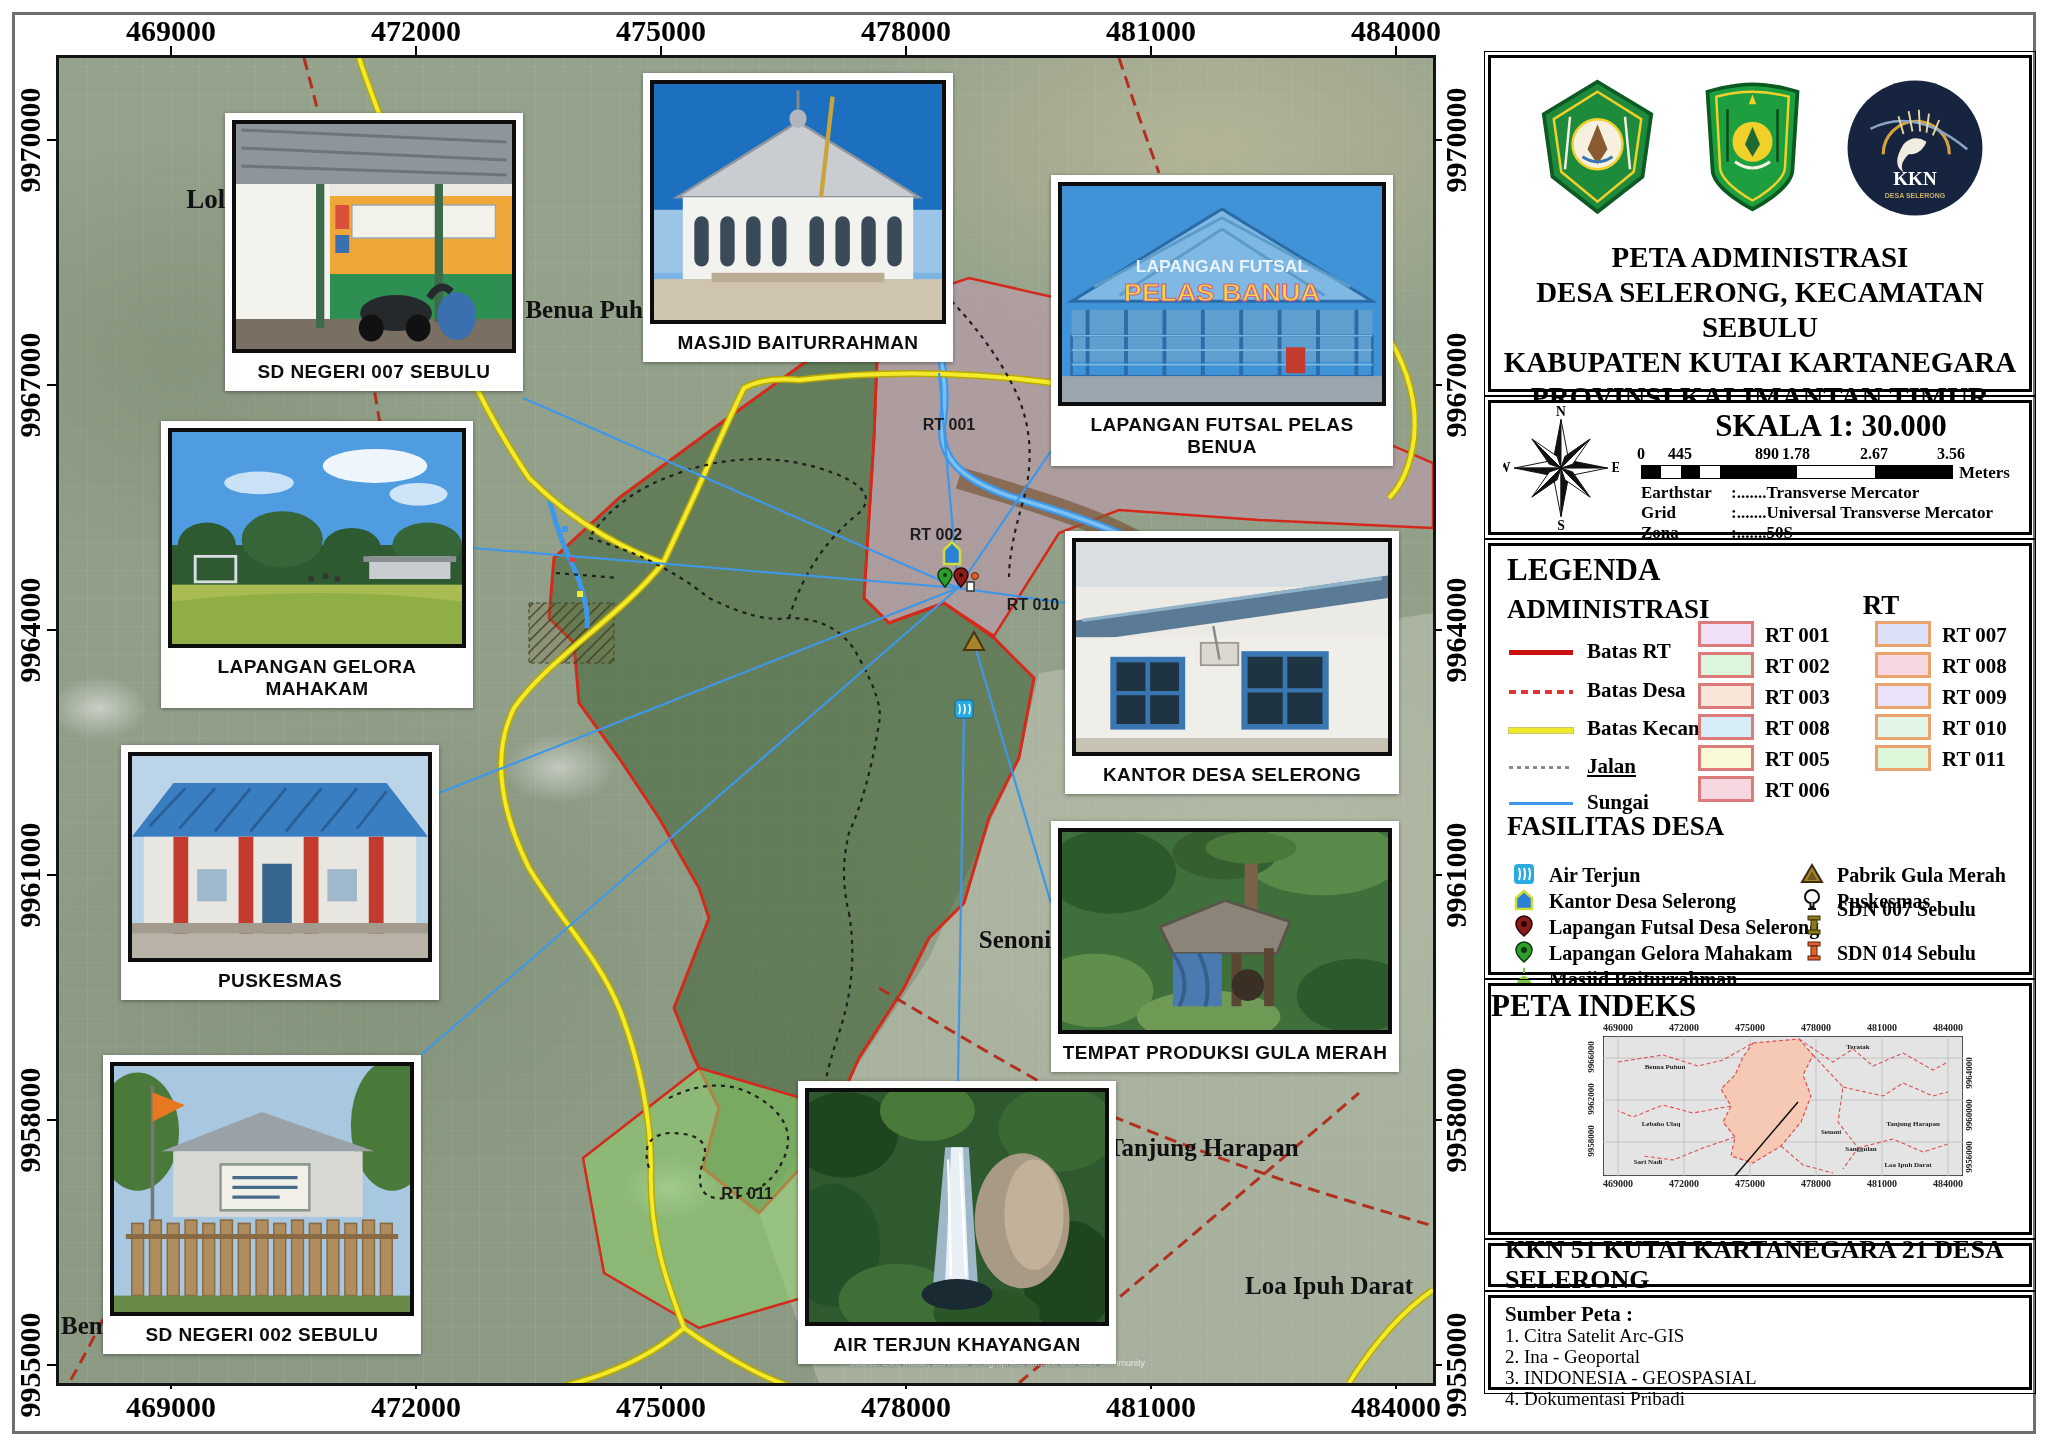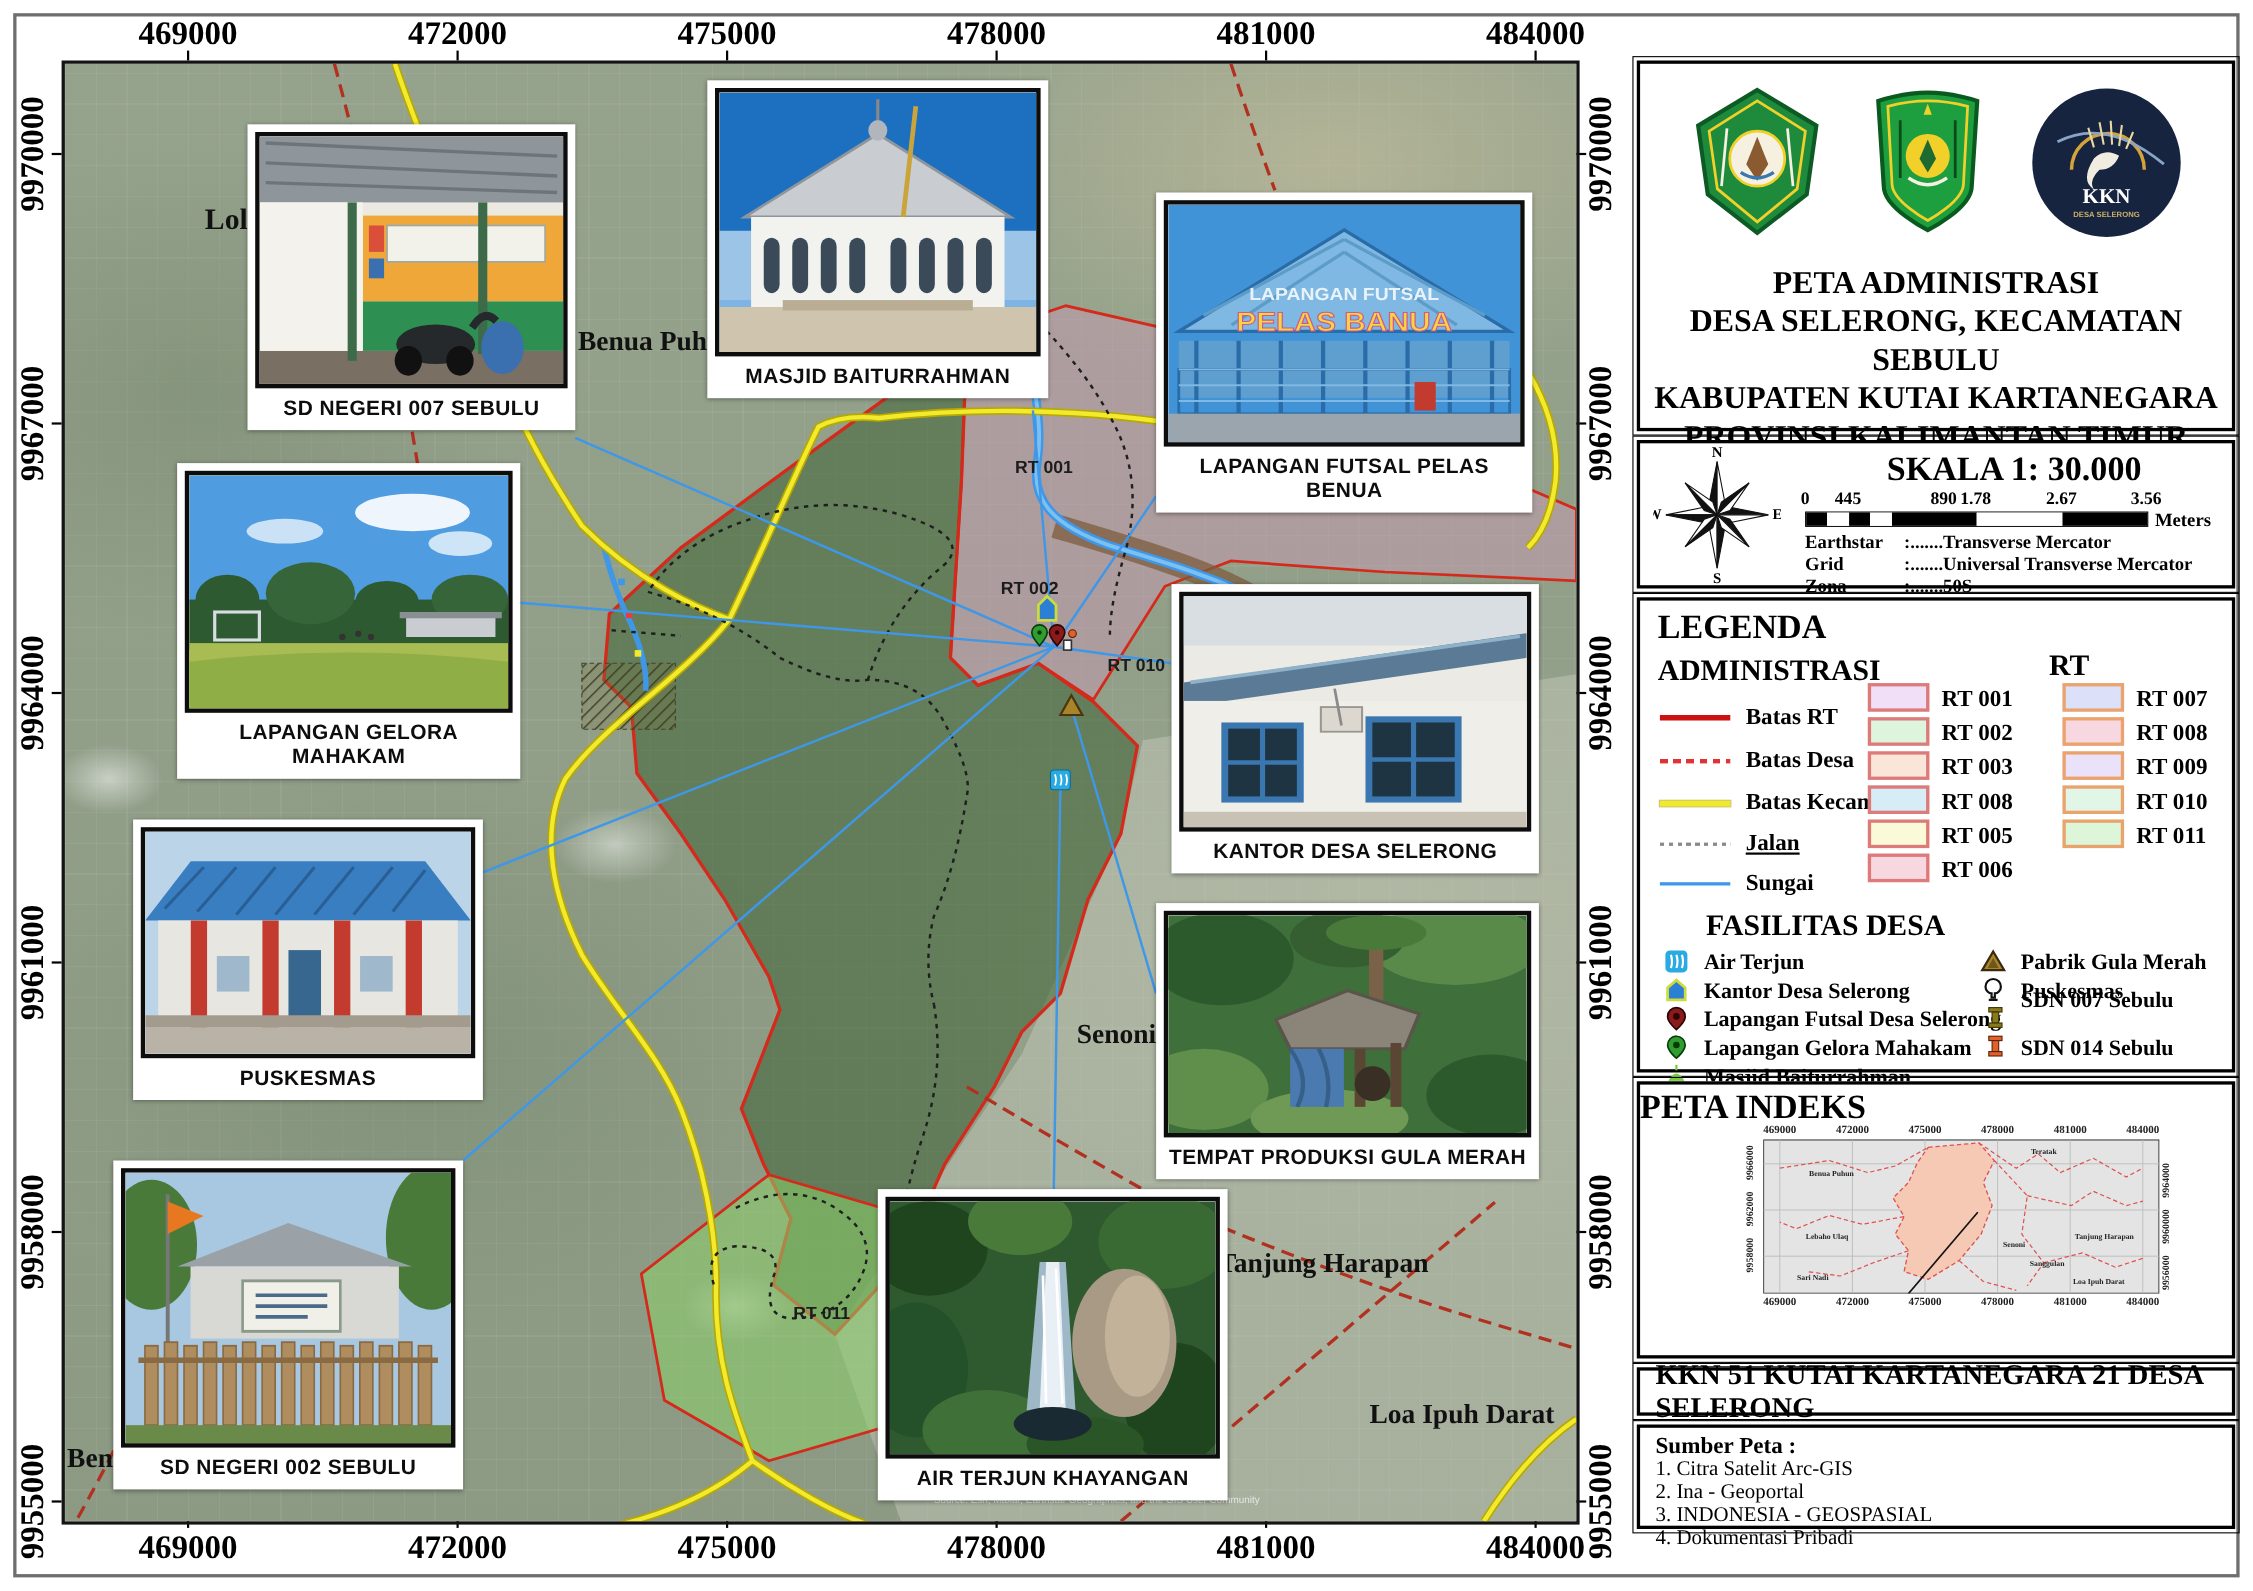--- a/index.html
+++ b/index.html
@@ -601,21 +601,21 @@
   <div class="rt-lab" style="left:451px;top:77px;">RT 007</div>
   <div class="rt-sw c2" style="left: 384px; top: 106px; background-color: rgb(248, 216, 224);"></div>
   <div class="rt-lab" style="left:451px;top:108px;">RT 008</div>
   <div class="rt-sw c2" style="left: 384px; top: 137px; background-color: rgb(233, 226, 248);"></div>
   <div class="rt-lab" style="left:451px;top:139px;">RT 009</div>
   <div class="rt-sw c2" style="left: 384px; top: 168px; background-color: rgb(226, 246, 232);"></div>
   <div class="rt-lab" style="left:451px;top:170px;">RT 010</div>
   <div class="rt-sw c2" style="left: 384px; top: 199px; background-color: rgb(221, 245, 216);"></div>
   <div class="rt-lab" style="left:451px;top:201px;">RT 011</div>
 
-  <div class="leg-h2" style="position:absolute;left:16px;top:280px;margin-left:44px;">FASILITAS DESA</div>
+  <div class="leg-h2" style="position:absolute;left:16px;top:265px;">FASILITAS DESA</div>
 
   <svg class="fac-ic" style="left:20px;top:316px;" viewBox="0 0 24 24">
       <rect x="2" y="2" width="20" height="20" rx="4" fill="#29abe2"></rect>
       <path d="M7,6 q2,6 0,12 M12,6 q2,6 0,12 M17,6 q2,6 0,12" stroke="#fff" stroke-width="2" fill="none"></path>
     </svg>
   <div class="fac-lab" style="left:58px;top:318px;">Air Terjun</div>
   <svg class="fac-ic" style="left:20px;top:342px;" viewBox="0 0 24 24">
       <path d="M4,10 L12,3 L20,10 L20,21 L4,21 Z" fill="#2b7fd4" stroke="#cddc39" stroke-width="2.5"></path>
     </svg>
   <div class="fac-lab" style="left:58px;top:344px;">Kantor Desa Selerong</div>

